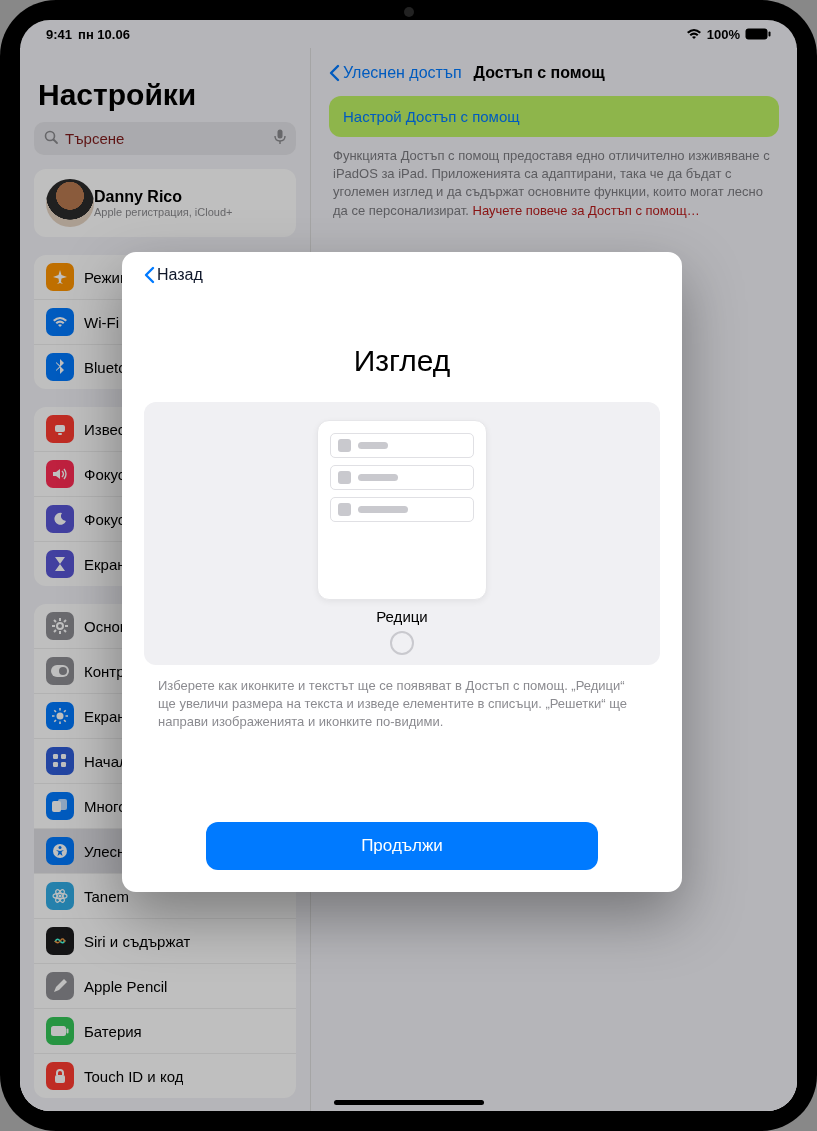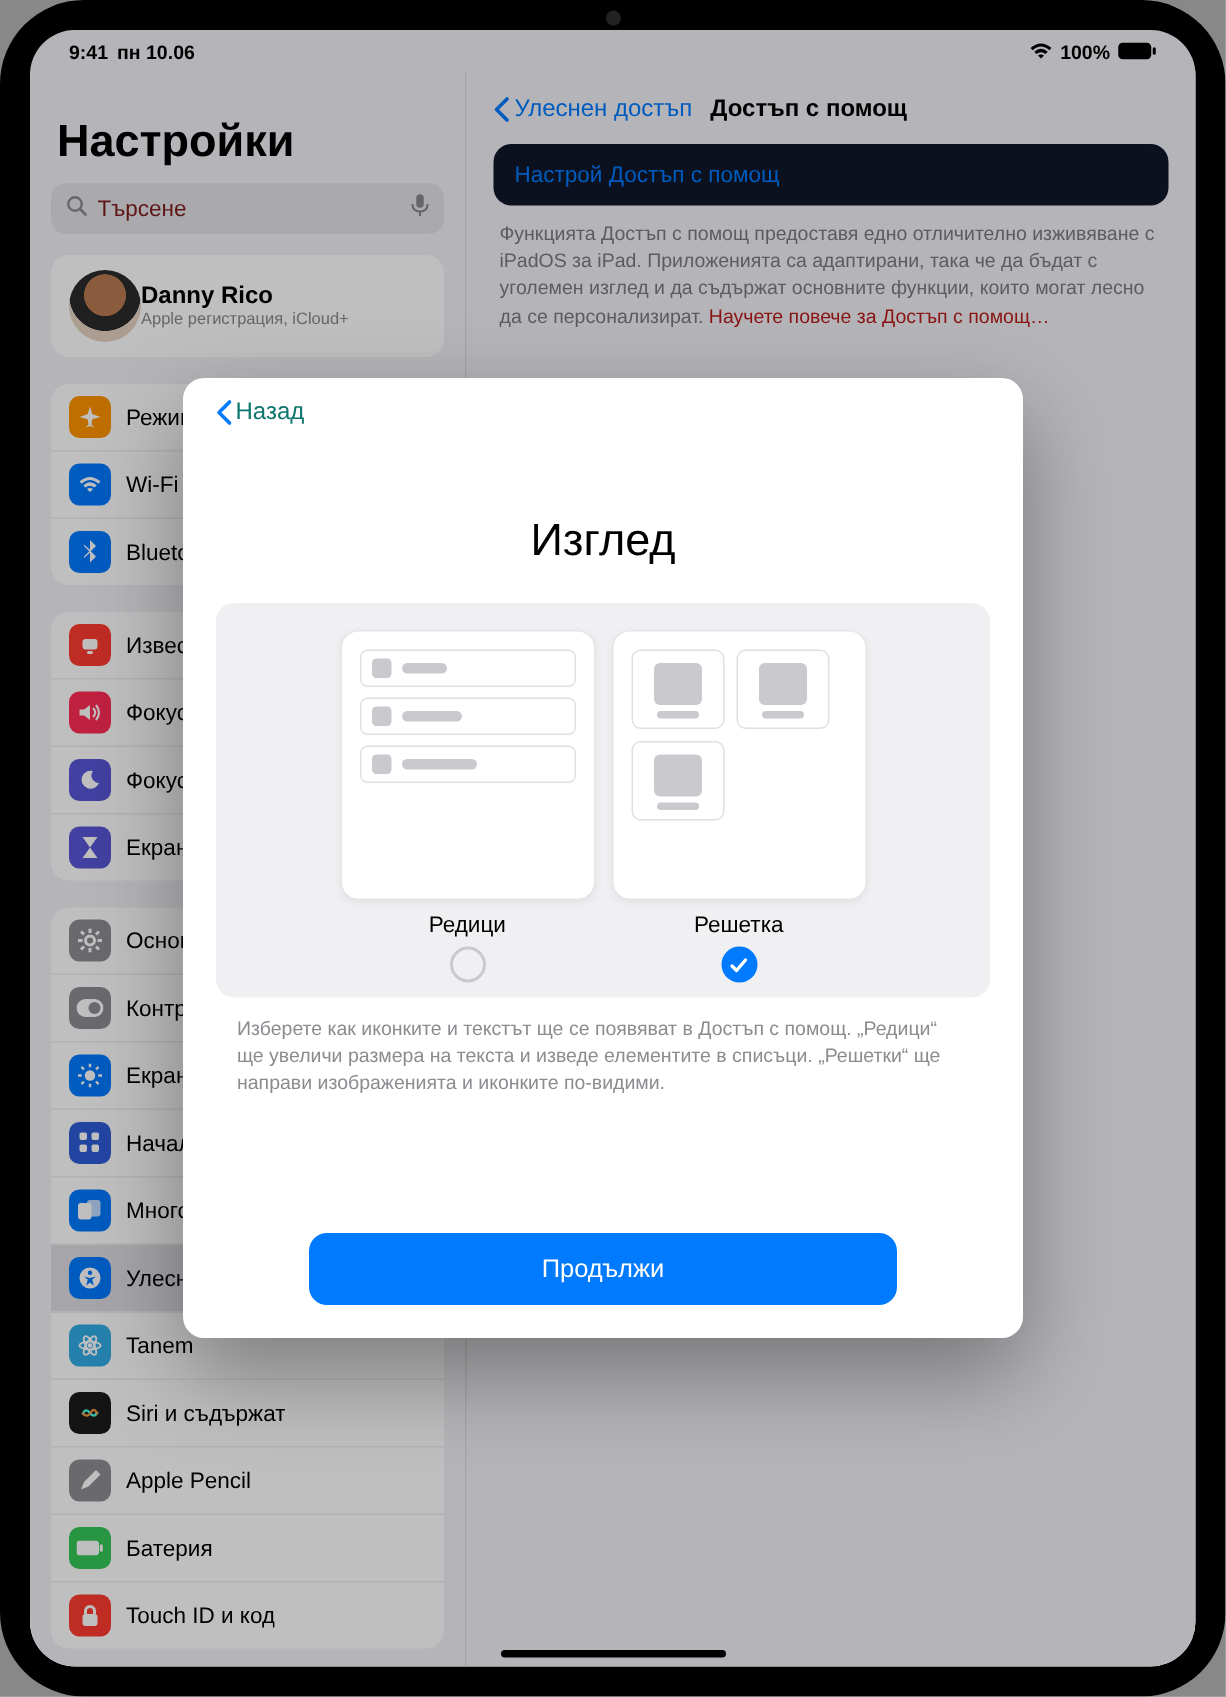--- a/index.html
+++ b/index.html
@@ -106,38 +106,38 @@
     border-left: 1px solid #ddd;
     padding: 10px 18px;
   }
   .navbar {
     display: flex; align-items: center; gap: 12px;
     font-size: 16px; padding: 6px 0 14px;
   }
   .back-link { color: #007aff; display: flex; align-items: center; gap: 3px; }
   .nav-title { font-weight: 600; }
   .card {
-    background: #0f172a; border-radius: 12px; padding: 12px 14px;
+    background: #bef264; border-radius: 12px; padding: 12px 14px;
     font-size: 15px; color: #007aff; margin-bottom: 10px;
   }
   .desc { font-size: 13px; color: #7b7b80; line-height: 1.4; padding: 0 4px; }
   .desc a { color: #b91c1c; text-decoration: none; }
 
   
   .modal {
     position: absolute;
     top: 232px; left: 102px;
     width: 560px; height: 640px;
     background: #fff; border-radius: 14px;
     z-index: 10;
     box-shadow: 0 24px 60px rgba(0,0,0,0.35);
     padding: 14px 22px 22px;
     display: flex; flex-direction: column;
   }
-  .m-back { color: #0f766e; font-size: 16px; display: flex; align-items: center; gap: 2px; }
+  .m-back { color: #0f172a; font-size: 16px; display: flex; align-items: center; gap: 2px; }
   .m-title { font-size: 30px; font-weight: 400; text-align: center; margin: 60px 0 24px; }
   .opts-wrap {
     background: #f0f0f3; border-radius: 12px; padding: 18px 14px 10px;
     display: flex; gap: 11px; justify-content: center;
   }
   .opt { text-align: center; }
   .preview {
     width: 170px; height: 180px; background: #fff; border-radius: 12px;
     border: 1px solid #e6e6e9; padding: 12px; margin-bottom: 8px;
     box-shadow: 0 2px 6px rgba(0,0,0,0.06);
@@ -459,42 +459,20 @@
                 <div class="bar" style="width:40px"></div>
               </div>
             <div class="rline">
                 <div class="sq"></div>
                 <div class="bar" style="width:50px"></div>
               </div>
           </div>
           <div class="opt-label">Редици</div>
           <div class="radio off"></div>
         </div>
-        <div class="opt">
-          <div class="preview grid">
-            <div class="cell">
-                <div class="sq"></div>
-                <div class="bar"></div>
-              </div>
-            <div class="cell">
-                <div class="sq"></div>
-                <div class="bar"></div>
-              </div>
-            <div class="cell">
-                <div class="sq"></div>
-                <div class="bar"></div>
-              </div>
-          </div>
-          <div class="opt-label">Решетка</div>
-          <div class="radio on">
-            <svg width="13" height="13" viewBox="0 0 13 13">
-                <polyline points="2,7 5,10 11,3" fill="none" stroke="#fff" stroke-width="2.2" stroke-linecap="round" stroke-linejoin="round"></polyline>
-              </svg>
-          </div>
-        </div>
       </div>
 
       <div class="m-desc">Изберете как иконките и текстът ще се появяват в Достъп с помощ. „Редици“ ще увеличи размера на текста и изведе елементите в списъци. „Решетки“ ще направи изображенията и иконките по-видими.</div>
 
       <button class="m-btn">Продължи</button>
     </div>
 
     <div class="home-ind"></div>
   </div>
 </div>

